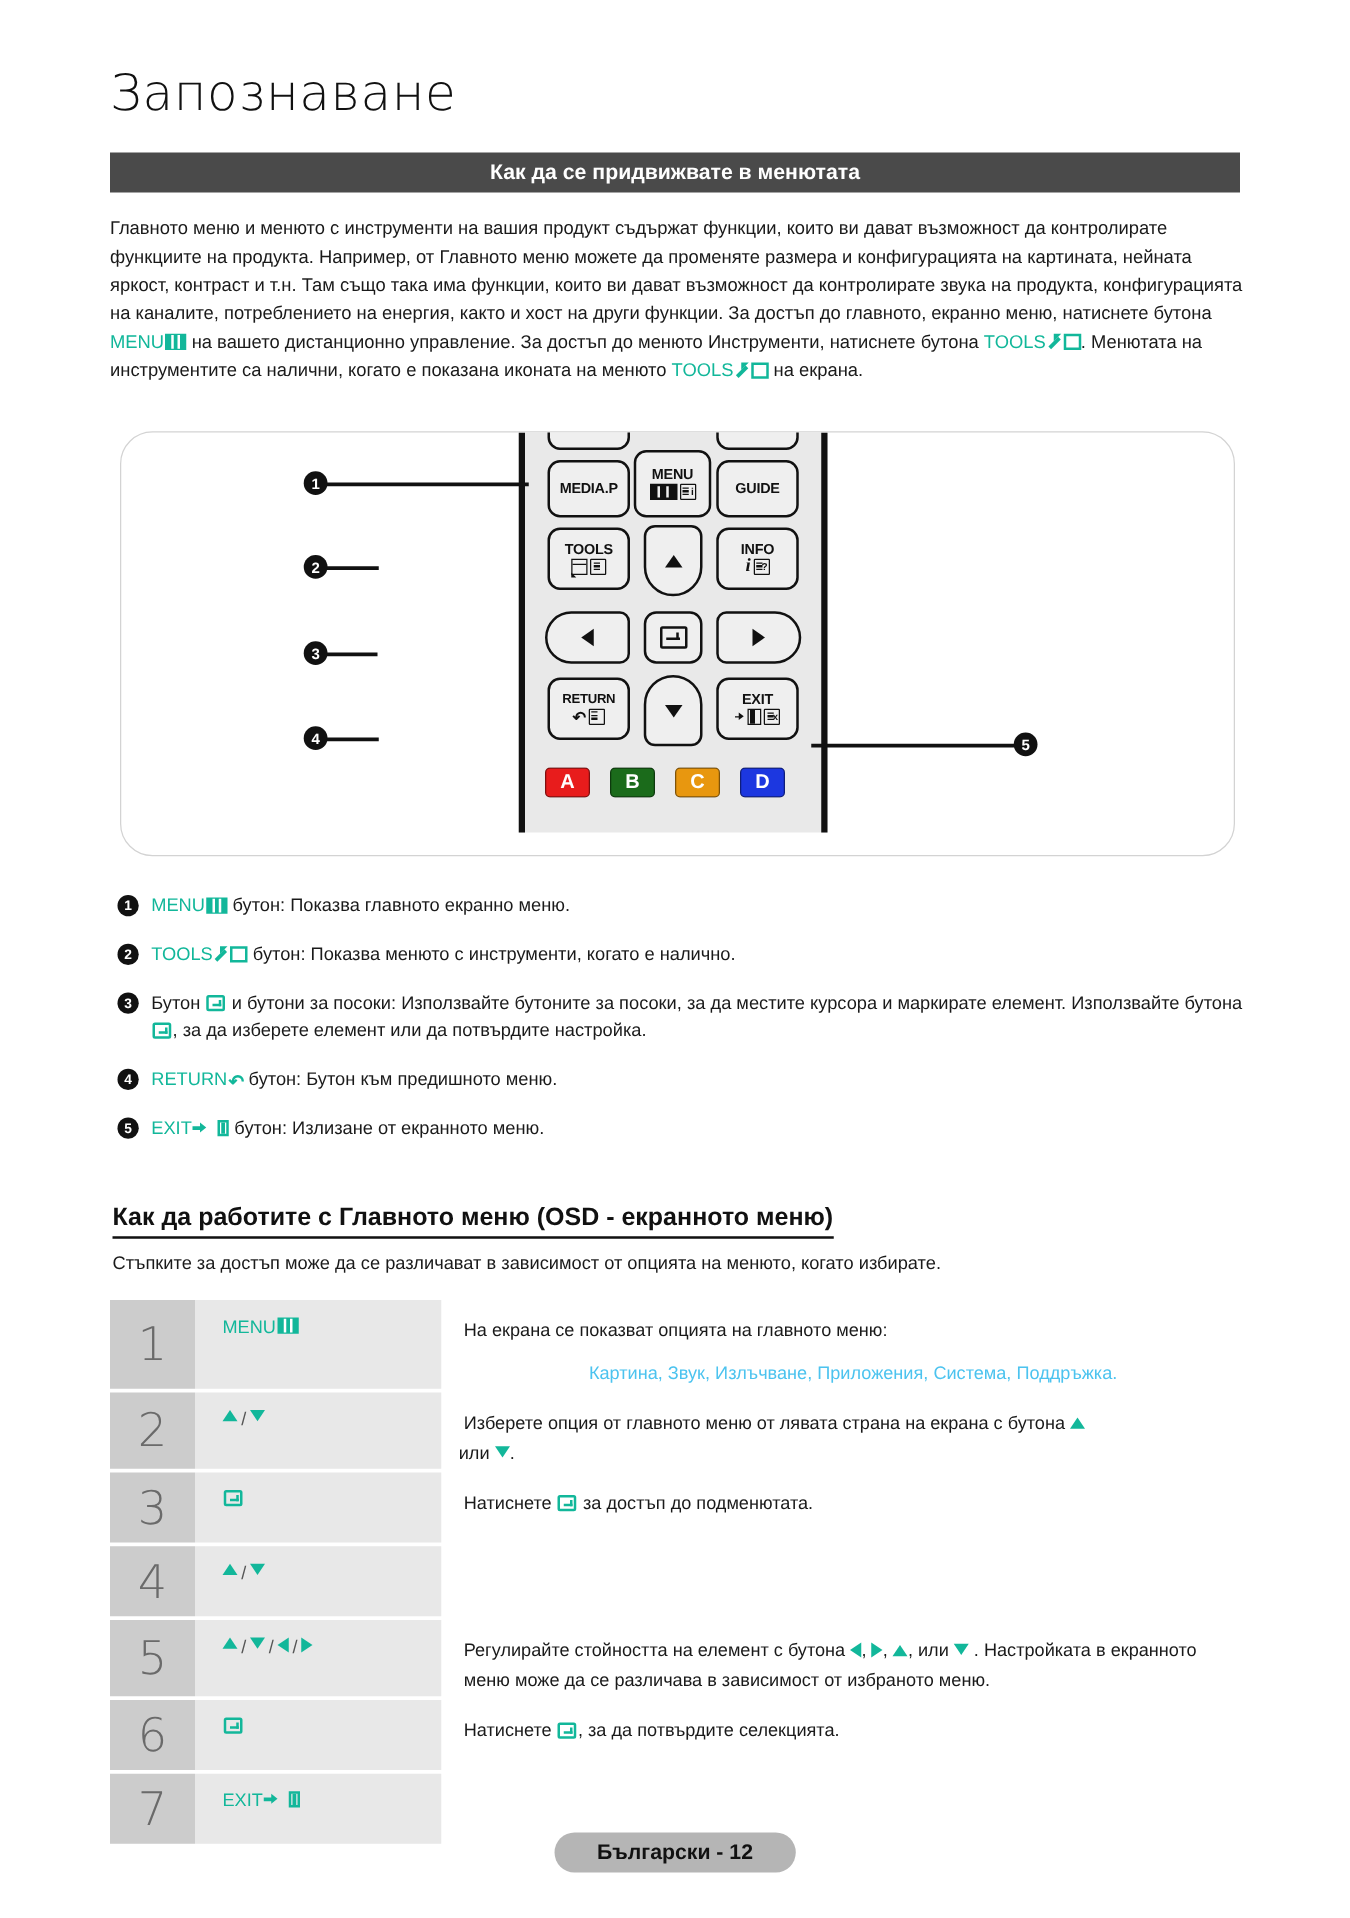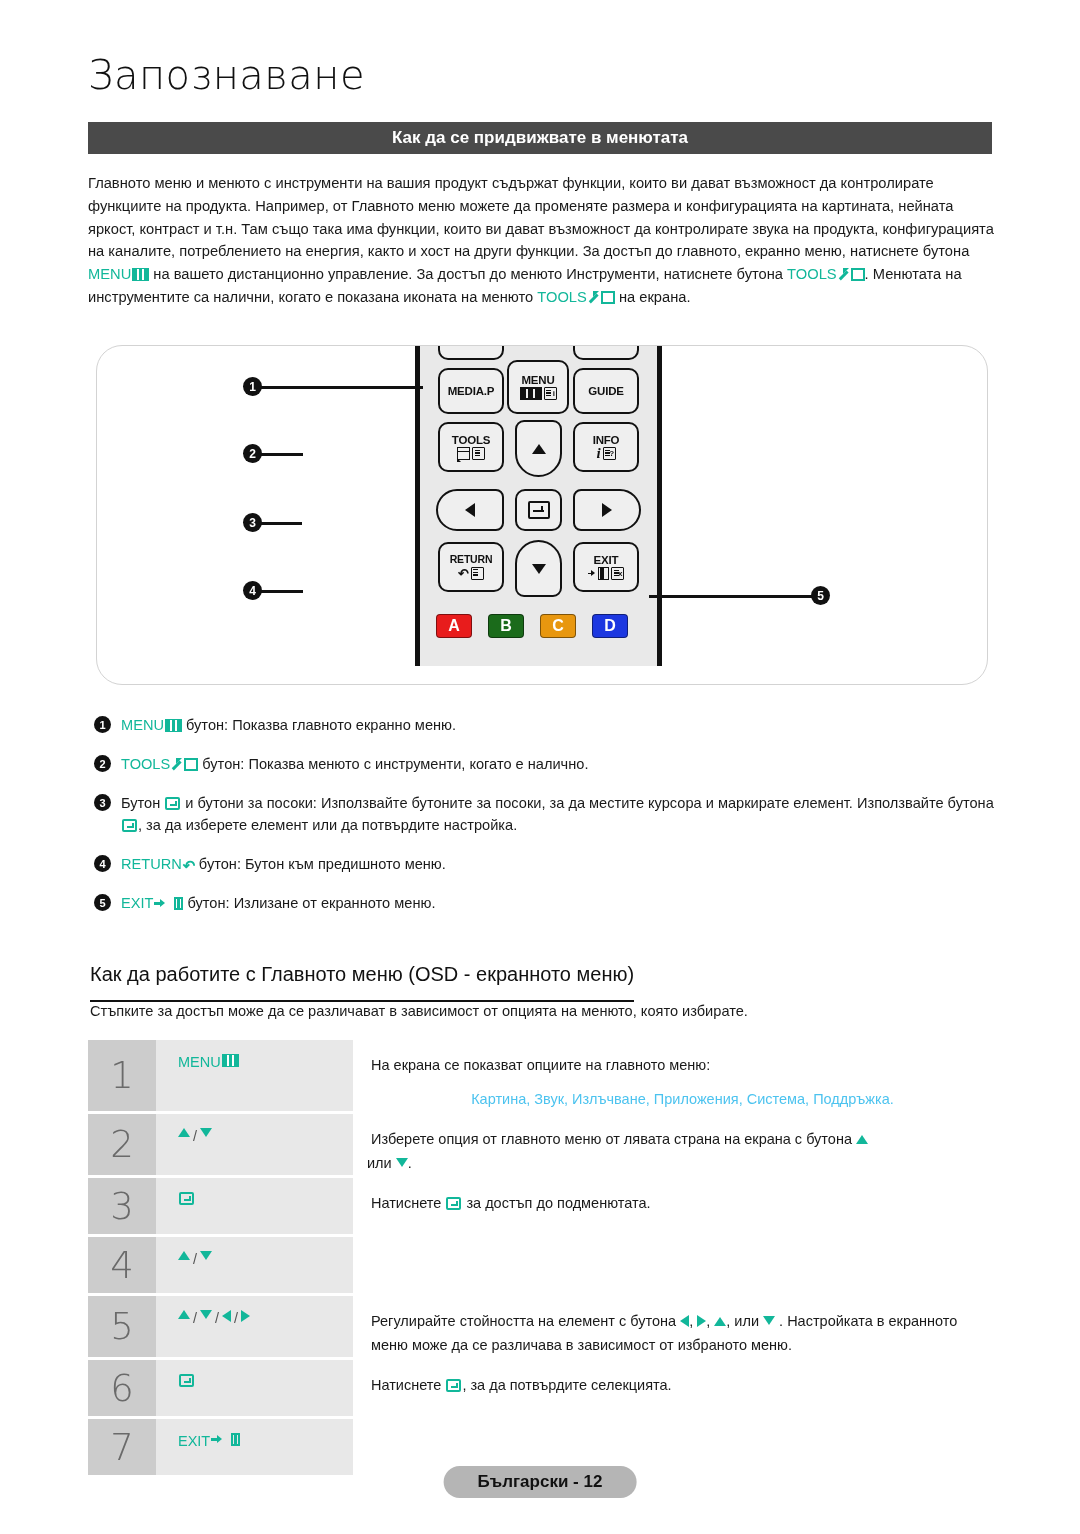--- a/index.html
+++ b/index.html
@@ -285,24 +285,24 @@
     font-size: 11px;
     font-weight: bold;
     display: flex; align-items: center; justify-content: center;
   }
 
   
   .section-heading {
     position: absolute;
     left: 90px; top: 963px;
     font-size: 20px;
-    font-weight: normal;
+    font-weight: bold;
     color: #111;
     border-bottom: 2px solid #111;
-    padding-bottom: 14px;
+    padding-bottom: 3px;
   }
   .section-sub {
     position: absolute;
     left: 90px; top: 1003px;
     font-size: 14.6px;
     color: #1a1a1a;
   }
 
   
   .steps {
@@ -556,32 +556,32 @@
 
     <div class="legend-item">
       <span class="legend-bullet">
           <span>5</span>
         </span><span class="teal">EXIT</span><span class="ic ic-exit"></span><span class="ic-exit-door"></span><span> бутон: Излизане от екранното меню.</span>
     </div>
 
   </div>
 
   <div class="section-heading">Как да работите с Главното меню (OSD - екранното меню)</div>
-  <div class="section-sub">Стъпките за достъп може да се различават в зависимост от опцията на менюто, която избирате.</div>
+  <div class="section-sub">Стъпките за достъп може да се различават в зависимост от опцията на менюто, когато избирате.</div>
 
   <div class="steps">
 
     <div class="step-row" style="min-height:66px;">
       <div class="step-num">1</div>
       <div class="step-btn">
           <span>MENU</span>
           <span class="ic ic-menu"></span>
         </div>
       <div class="step-desc">
-        <div>На екрана се показват опциите на главното меню:</div>
+        <div>На екрана се показват опцията на главното меню:</div>
         <div class="sky" style="margin-top:10px;">Картина, Звук, Излъчване, Приложения, Система, Поддръжка.</div>
       </div>
     </div>
 
     <div class="step-row" style="min-height:56px;">
       <div class="step-num">2</div>
       <div class="step-btn">
           <span class="t-up"></span>
           <span class="sep">/</span>
           <span class="t-down"></span>

